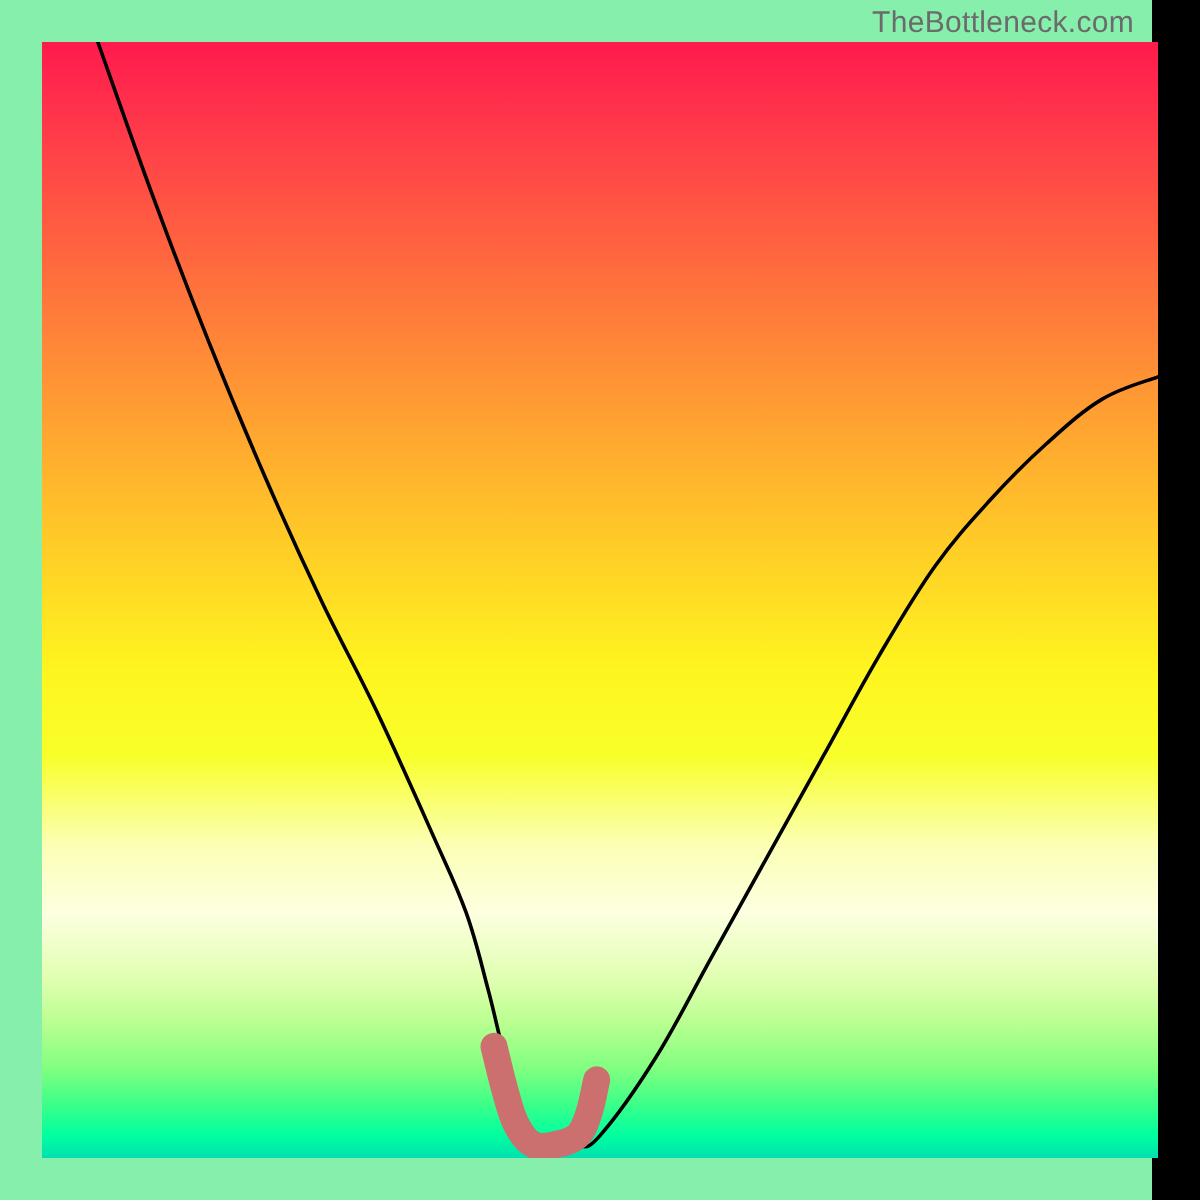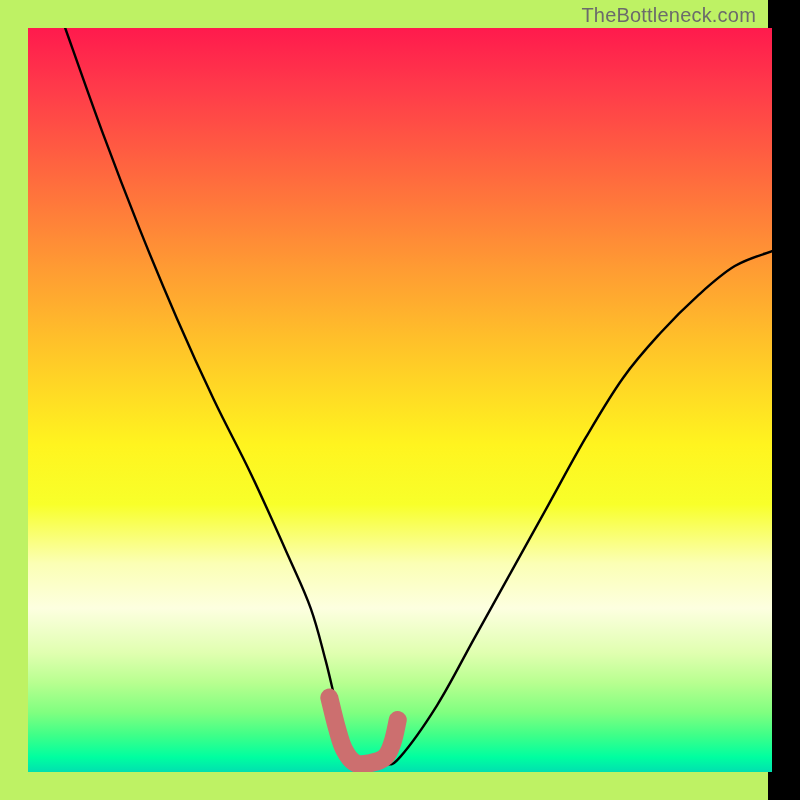--- a/index.html
+++ b/index.html
@@ -11,21 +11,21 @@
     overflow: hidden;
     position: relative;
     font-family: Arial, Helvetica, sans-serif;
   }
   .frame {
     position: absolute;
     top: 0;
     left: 0;
     width: 768px;
     height: 800px;
-    background: #bef264;
+    background: #86efac;
   }
   .plot-area {
     position: absolute;
     top: 28px;
     left: 28px;
     width: 744px;
     height: 744px;
     overflow: hidden;
   }
   .gradient-bg {

